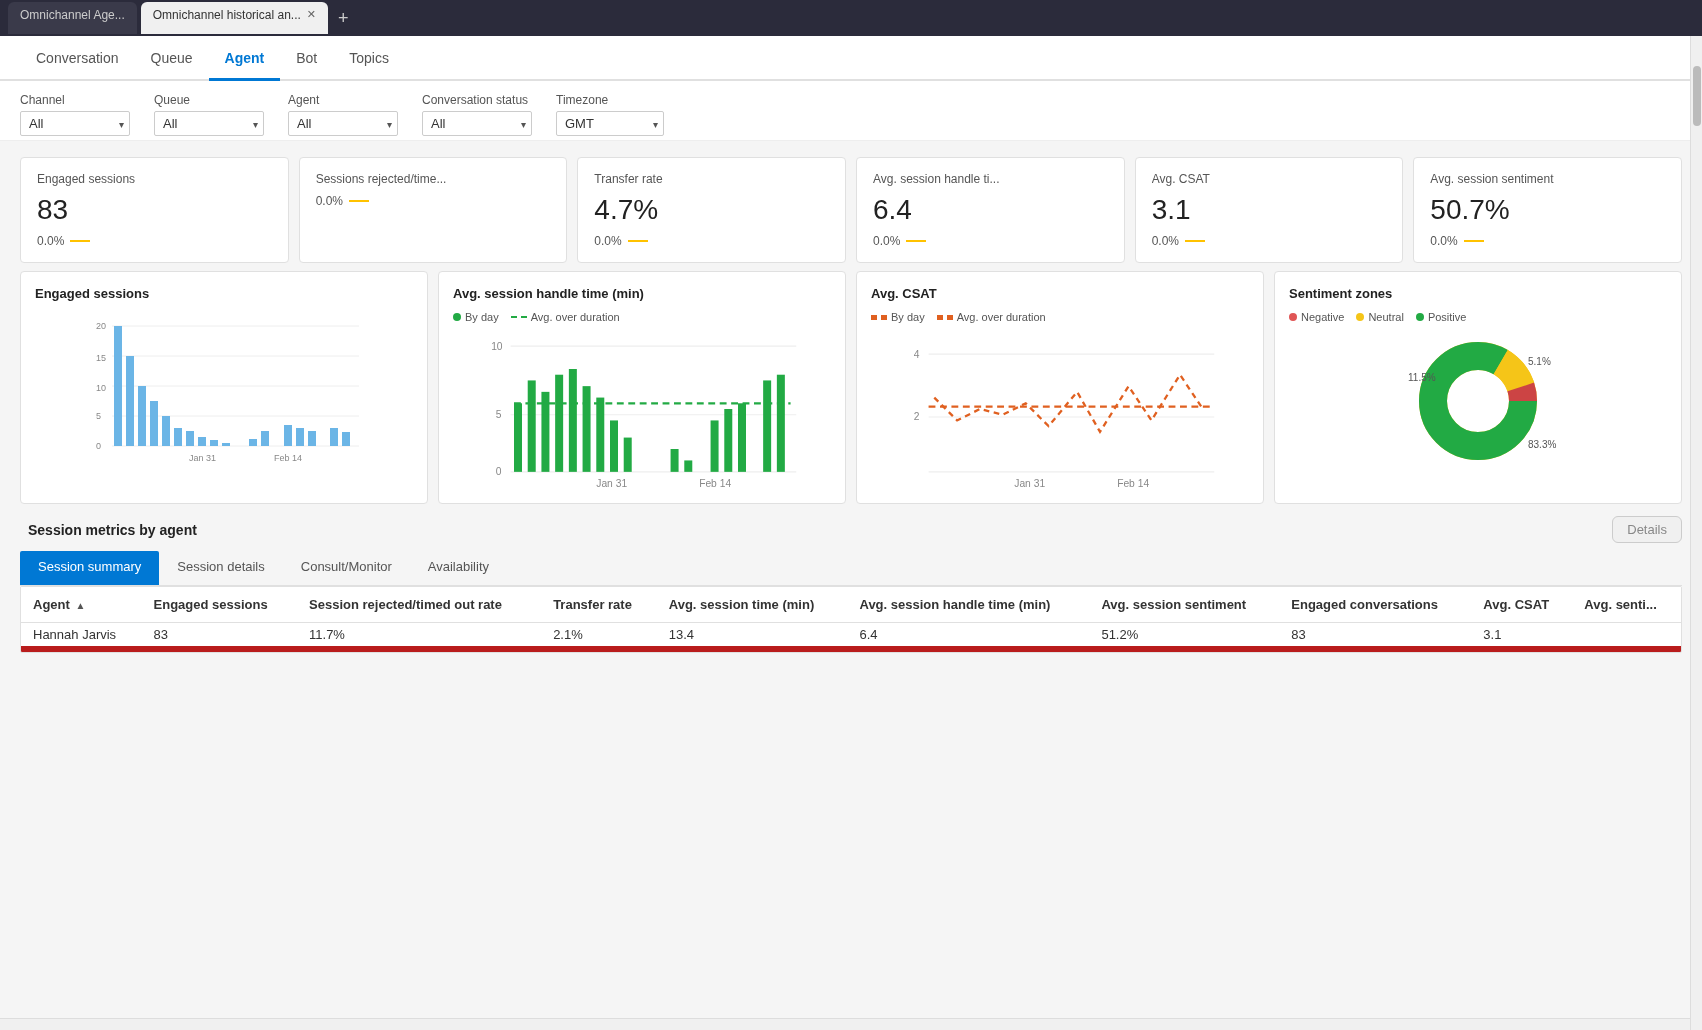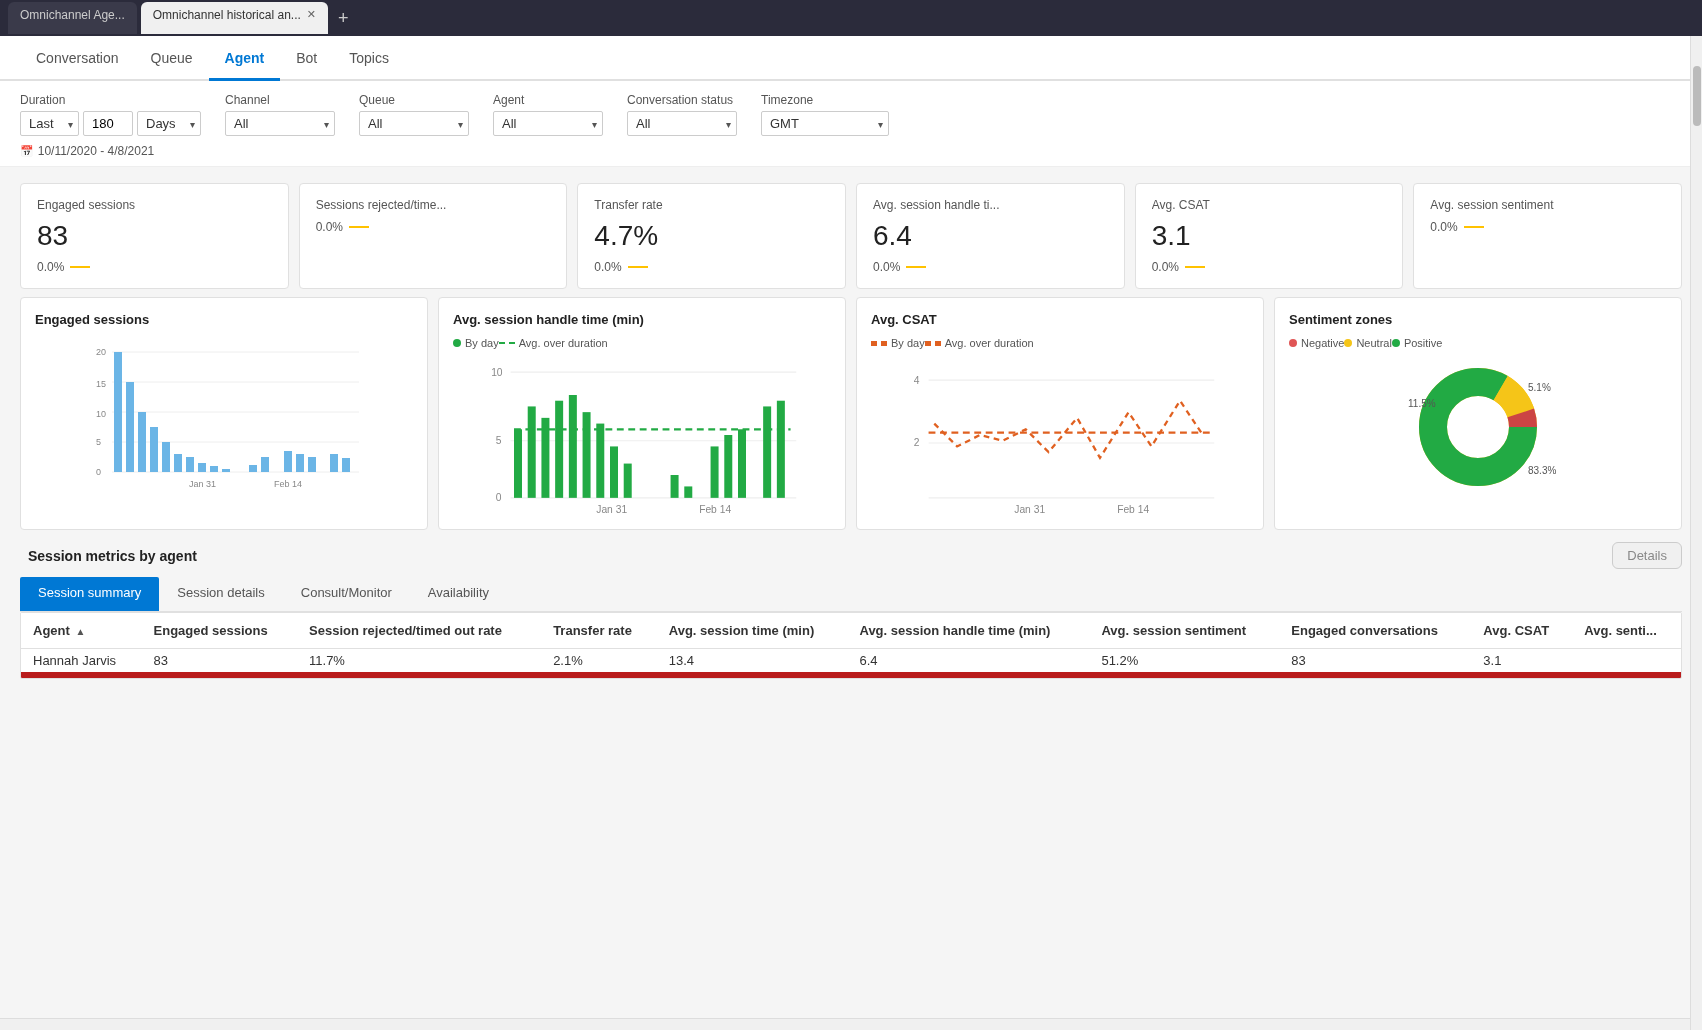--- a/index.html
+++ b/index.html
@@ -195,20 +195,21 @@
     
     .line-chart {
       width: 100%;
       height: 160px;
       position: relative;
     }
     .line-chart svg { width: 100%; height: 100%; }
 
     .chart-legend {
       display: flex;
+      gap: 12px;
       font-size: 11px;
       color: #555;
       margin-bottom: 6px;
       align-items: center;
       flex-wrap: wrap;
     }
     .legend-item { display: flex; align-items: center; gap: 4px; }
     .legend-dot { width: 8px; height: 8px; border-radius: 50%; display: inline-block; }
     .legend-dash { width: 16px; height: 2px; display: inline-block; border-top: 2px dashed; }
 
@@ -332,40 +333,20 @@
   <nav class="top-nav">
     <div class="nav-item">Conversation</div>
     <div class="nav-item">Queue</div>
     <div class="nav-item active">Agent</div>
     <div class="nav-item">Bot</div>
     <div class="nav-item">Topics</div>
   </nav>
 
   <div class="filters-row">
 
-    <div class="filter-group">
-      <span class="filter-label">Duration</span>
-      <div class="filter-controls">
-        <div class="select-wrapper">
-          <select class="filter-select">
-            <option>Last</option>
-          </select>
-        </div>
-        <input class="filter-input" value="180" style="">
-        <div class="select-wrapper">
-          <select class="filter-select">
-            <option>Days</option>
-          </select>
-        </div>
-      </div>
-      <div class="date-range">
-        <span class="date-icon">📅</span>
-        <span>10/11/2020 - 4/8/2021</span>
-      </div>
-    </div>
 
     <div class="filter-group">
       <span class="filter-label">Channel</span>
       <div class="filter-controls">
         <div class="select-wrapper">
           <select class="filter-select" style="width:110px">
             <option>All</option>
           </select>
         </div>
       </div>
@@ -401,21 +382,21 @@
             <option>All</option>
           </select>
         </div>
       </div>
     </div>
 
     <div class="filter-group">
       <span class="filter-label">Timezone</span>
       <div class="filter-controls">
         <div class="select-wrapper">
-          <select class="filter-select" style="width:128px">
+          <select class="filter-select" style="width:108px">
             <option>GMT</option>
           </select>
         </div>
       </div>
     </div>
   </div>
 
   <div style="overflow-y:auto; flex:1; background:#f5f5f5;">
 
     <div class="metrics-row">
@@ -453,20 +434,21 @@
       <div class="metric-card">
         <div class="metric-title">Avg. CSAT</div>
         <div class="metric-value">3.1</div>
         <div class="metric-footer">
           <span class="metric-change">0.0%</span>
           <span class="metric-bar"></span>
         </div>
       </div>
       <div class="metric-card">
         <div class="metric-title">Avg. session sentiment</div>
+        <div class="metric-value">50.7%</div>
         <div class="metric-footer">
           <span class="metric-change">0.0%</span>
           <span class="metric-bar"></span>
         </div>
       </div>
     </div>
 
     <div class="charts-row">
 
       <div class="chart-card">

